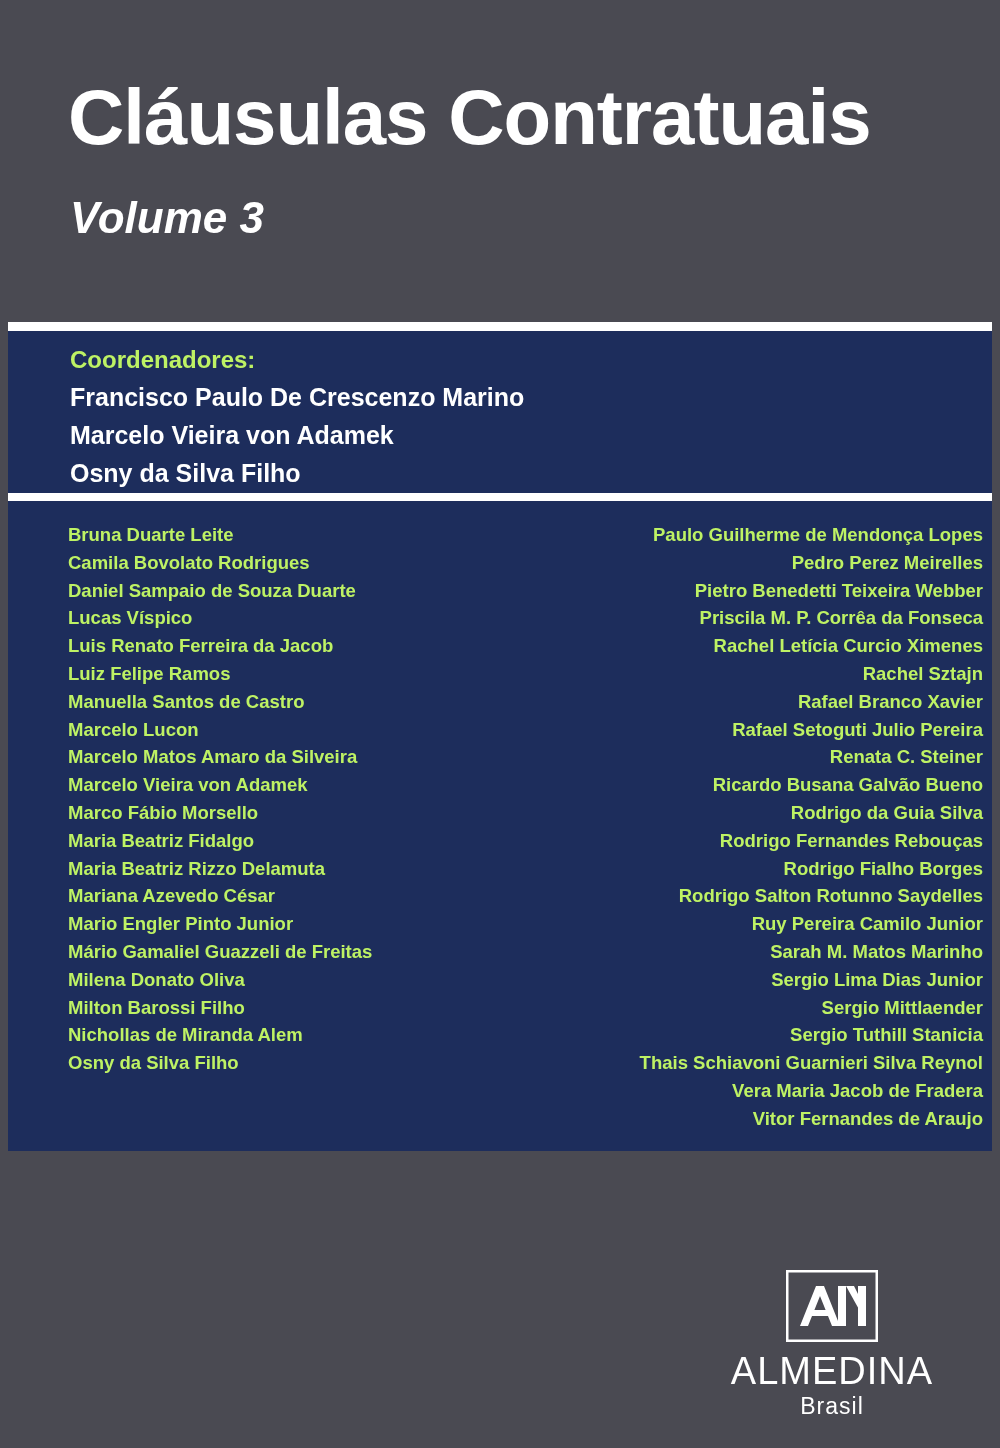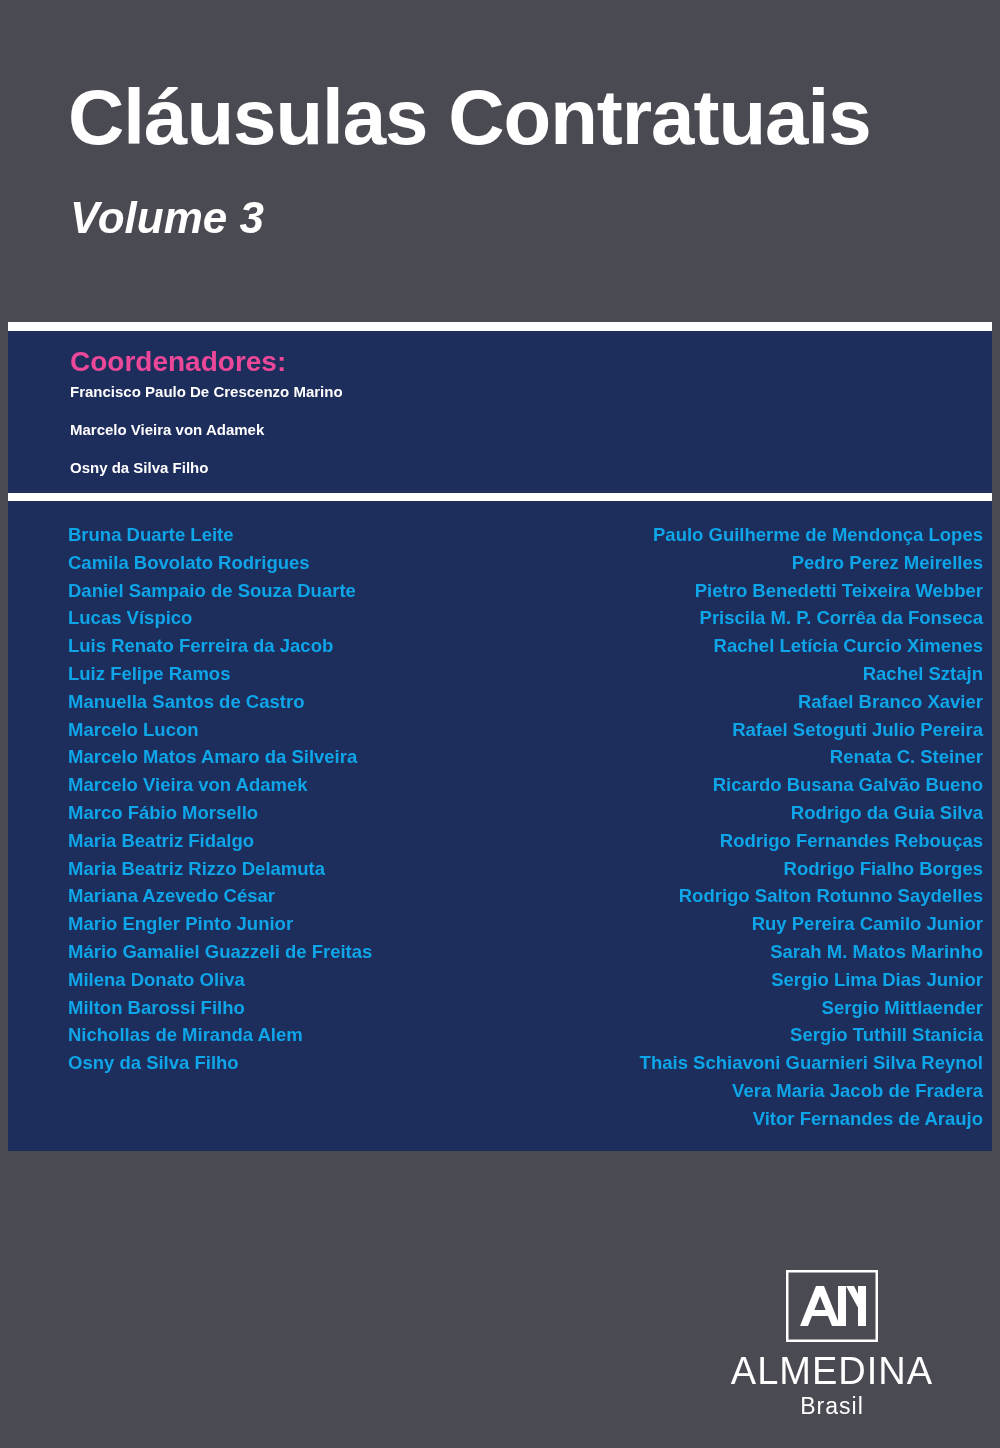--- a/index.html
+++ b/index.html
@@ -72,29 +72,29 @@
     left: 8px;
     top: 493px;
     width: 984px;
     height: 8px;
     background: #ffffff;
   }
   .coord-label {
     position: absolute;
     left: 62px;
     top: 15px;
-    color: #ec4899;
-    font-size: 28px;
+    color: #bef264;
+    font-size: 24px;
     font-weight: bold;
   }
   .coord-name {
     position: absolute;
     left: 62px;
     color: #ffffff;
-    font-size: 15px;
+    font-size: 25px;
     font-weight: bold;
     white-space: nowrap;
   }
   .coord-name.n0 { top: 52px; }
   .coord-name.n1 { top: 90px; }
   .coord-name.n2 { top: 128px; }
   
   .authors-band {
     position: absolute;
     left: 8px;
@@ -103,21 +103,21 @@
     height: 650px;
     background: #1d2d5c;
   }
   .authors-col {
     position: absolute;
     top: 20px;
   }
   .authors-col.left { left: 60px; width: 400px; }
   .authors-col.right { left: 455px; width: 520px; text-align: right; }
   .author {
-    color: #0ea5e9;
+    color: #bef264;
     font-size: 18.5px;
     font-weight: bold;
     line-height: 27.8px;
     white-space: nowrap;
   }
   
   .bottom-area {
     position: absolute;
     left: 0;
     top: 1151px;

